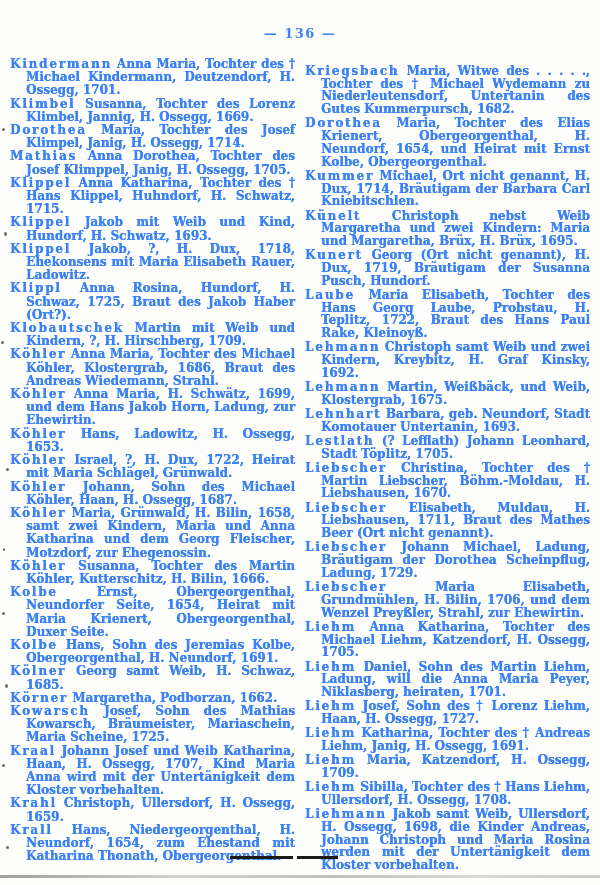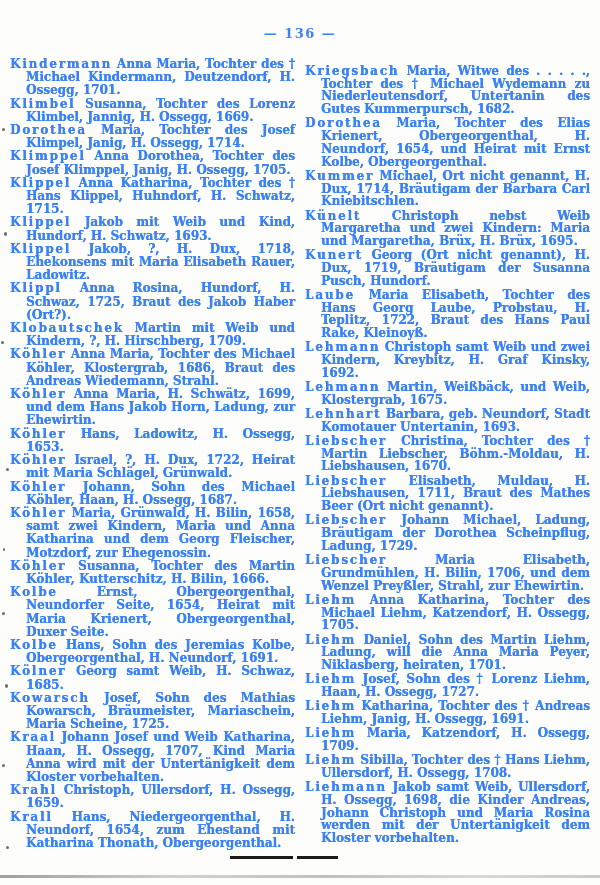--- a/index.html
+++ b/index.html
@@ -63,51 +63,53 @@
 
 <div class="page">
 
   <div class="page-number">— 136 —</div>
 
   <div class="columns">
     <div class="col col-left">
         <p class="entry"><span class="surname">Kindermann</span>&nbsp;Anna Maria, Tochter des † Michael Kindermann, Deutzendorf, H. Ossegg, 1701.</p>
         <p class="entry"><span class="surname">Klimbel</span>&nbsp;Susanna, Tochter des Lorenz Klimbel, Jannig, H. Ossegg, 1669.</p>
         <p class="entry"><span class="surname">Dorothea</span>&nbsp;Maria, Tochter des Josef Klimpel, Janig, H. Ossegg, 1714.</p>
-        <p class="entry"><span class="surname">Klimppel</span>&nbsp;Anna Dorothea, Tochter des Josef Klimppel, Janig, H. Ossegg, 1705.</p>
+        <p class="entry"><span class="surname">Mathias</span>&nbsp;Anna Dorothea, Tochter des Josef Klimppel, Janig, H. Ossegg, 1705.</p>
         <p class="entry"><span class="surname">Klippel</span>&nbsp;Anna Katharina, Tochter des † Hans Klippel, Huhndorf, H. Schwatz, 1715.</p>
         <p class="entry"><span class="surname">Klippel</span>&nbsp;Jakob mit Weib und Kind, Hundorf, H. Schwatz, 1693.</p>
         <p class="entry"><span class="surname">Klippel</span>&nbsp;Jakob, ?, H. Dux, 1718, Ehekonsens mit Maria Elisabeth Rauer, Ladowitz.</p>
         <p class="entry"><span class="surname">Klippl</span>&nbsp;Anna Rosina, Hundorf, H. Schwaz, 1725, Braut des Jakob Haber (Ort?).</p>
         <p class="entry"><span class="surname">Klobautschek</span>&nbsp;Martin mit Weib und Kindern, ?, H. Hirschberg, 1709.</p>
         <p class="entry"><span class="surname">Köhler</span>&nbsp;Anna Maria, Tochter des Michael Köhler, Klostergrab, 1686, Braut des Andreas Wiedemann, Strahl.</p>
         <p class="entry"><span class="surname">Köhler</span>&nbsp;Anna Maria, H. Schwätz, 1699, und dem Hans Jakob Horn, Ladung, zur Ehewirtin.</p>
         <p class="entry"><span class="surname">Köhler</span>&nbsp;Hans, Ladowitz, H. Ossegg, 1653.</p>
         <p class="entry"><span class="surname">Köhler</span>&nbsp;Israel, ?, H. Dux, 1722, Heirat mit Maria Schlägel, Grünwald.</p>
         <p class="entry"><span class="surname">Köhler</span>&nbsp;Johann, Sohn des Michael Köhler, Haan, H. Ossegg, 1687.</p>
         <p class="entry"><span class="surname">Köhler</span>&nbsp;Maria, Grünwald, H. Bilin, 1658, samt zwei Kindern, Maria und Anna Katharina und dem Georg Fleischer, Motzdorf, zur Ehegenossin.</p>
         <p class="entry"><span class="surname">Köhler</span>&nbsp;Susanna, Tochter des Martin Köhler, Kutterschitz, H. Bilin, 1666.</p>
         <p class="entry"><span class="surname">Kolbe</span>&nbsp;Ernst, Obergeorgenthal, Neundorfer Seite, 1654, Heirat mit Maria Krienert, Obergeorgenthal, Duxer Seite.</p>
         <p class="entry"><span class="surname">Kolbe</span>&nbsp;Hans, Sohn des Jeremias Kolbe, Obergeorgenthal, H. Neundorf, 1691.</p>
         <p class="entry"><span class="surname">Kölner</span>&nbsp;Georg samt Weib, H. Schwaz, 1685.</p>
+        <p class="entry"><span class="surname">Körner</span>&nbsp;Margaretha, Podborzan, 1662.</p>
         <p class="entry"><span class="surname">Kowarsch</span>&nbsp;Josef, Sohn des Mathias Kowarsch, Bräumeister, Mariaschein, Maria Scheine, 1725.</p>
         <p class="entry"><span class="surname">Kraal</span>&nbsp;Johann Josef und Weib Katharina, Haan, H. Ossegg, 1707, Kind Maria Anna wird mit der Untertänigkeit dem Kloster vorbehalten.</p>
         <p class="entry"><span class="surname">Krahl</span>&nbsp;Christoph, Ullersdorf, H. Ossegg, 1659.</p>
         <p class="entry"><span class="surname">Krall</span>&nbsp;Hans, Niedergeorgenthal, H. Neundorf, 1654, zum Ehestand mit Katharina Thonath, Obergeorgenthal.</p>
       </div>
     <div class="col col-right">
       <p class="entry"><span class="surname">Kriegsbach</span>&nbsp;Maria, Witwe des . . . . ., Tochter des † Michael Wydemann zu Niederleutensdorf, Untertanin des Gutes Kummerpursch, 1682.</p>
         <p class="entry"><span class="surname">Dorothea</span>&nbsp;Maria, Tochter des Elias Krienert, Obergeorgenthal, H. Neundorf, 1654, und Heirat mit Ernst Kolbe, Obergeorgenthal.</p>
         <p class="entry"><span class="surname">Kummer</span>&nbsp;Michael, Ort nicht genannt, H. Dux, 1714, Bräutigam der Barbara Carl Kniebitschlen.</p>
         <p class="entry"><span class="surname">Künelt</span>&nbsp;Christoph nebst Weib Margaretha und zwei Kindern: Maria und Margaretha, Brüx, H. Brüx, 1695.</p>
         <p class="entry"><span class="surname">Kunert</span>&nbsp;Georg (Ort nicht genannt), H. Dux, 1719, Bräutigam der Susanna Pusch, Hundorf.</p>
         <p class="entry"><span class="surname">Laube</span>&nbsp;Maria Elisabeth, Tochter des Hans Georg Laube, Probstau, H. Teplitz, 1722, Braut des Hans Paul Rake, Kleinoyß.</p>
         <p class="entry"><span class="surname">Lehmann</span>&nbsp;Christoph samt Weib und zwei Kindern, Kreybitz, H. Graf Kinsky, 1692.</p>
         <p class="entry"><span class="surname">Lehmann</span>&nbsp;Martin, Weißbäck, und Weib, Klostergrab, 1675.</p>
         <p class="entry"><span class="surname">Lehnhart</span>&nbsp;Barbara, geb. Neundorf, Stadt Komotauer Untertanin, 1693.</p>
+        <p class="entry"><span class="surname">Lestlath</span>&nbsp;(? Lefflath) Johann Leonhard, Stadt Töplitz, 1705.</p>
         <p class="entry"><span class="surname">Liebscher</span>&nbsp;Christina, Tochter des † Martin Liebscher, Böhm.-Moldau, H. Liebshausen, 1670.</p>
         <p class="entry"><span class="surname">Liebscher</span>&nbsp;Elisabeth, Muldau, H. Liebshausen, 1711, Braut des Mathes Beer (Ort nicht genannt).</p>
         <p class="entry"><span class="surname">Liebscher</span>&nbsp;Johann Michael, Ladung, Bräutigam der Dorothea Scheinpflug, Ladung, 1729.</p>
         <p class="entry"><span class="surname">Liebscher</span>&nbsp;Maria Elisabeth, Grundmühlen, H. Bilin, 1706, und dem Wenzel Preyßler, Strahl, zur Ehewirtin.</p>
         <p class="entry"><span class="surname">Liehm</span>&nbsp;Anna Katharina, Tochter des Michael Liehm, Katzendorf, H. Ossegg, 1705.</p>
         <p class="entry"><span class="surname">Liehm</span>&nbsp;Daniel, Sohn des Martin Liehm, Ladung, will die Anna Maria Peyer, Niklasberg, heiraten, 1701.</p>
         <p class="entry"><span class="surname">Liehm</span>&nbsp;Josef, Sohn des † Lorenz Liehm, Haan, H. Ossegg, 1727.</p>
         <p class="entry"><span class="surname">Liehm</span>&nbsp;Katharina, Tochter des † Andreas Liehm, Janig, H. Ossegg, 1691.</p>
         <p class="entry"><span class="surname">Liehm</span>&nbsp;Maria, Katzendorf, H. Ossegg, 1709.</p>
         <p class="entry"><span class="surname">Liehm</span>&nbsp;Sibilla, Tochter des † Hans Liehm, Ullersdorf, H. Ossegg, 1708.</p>

